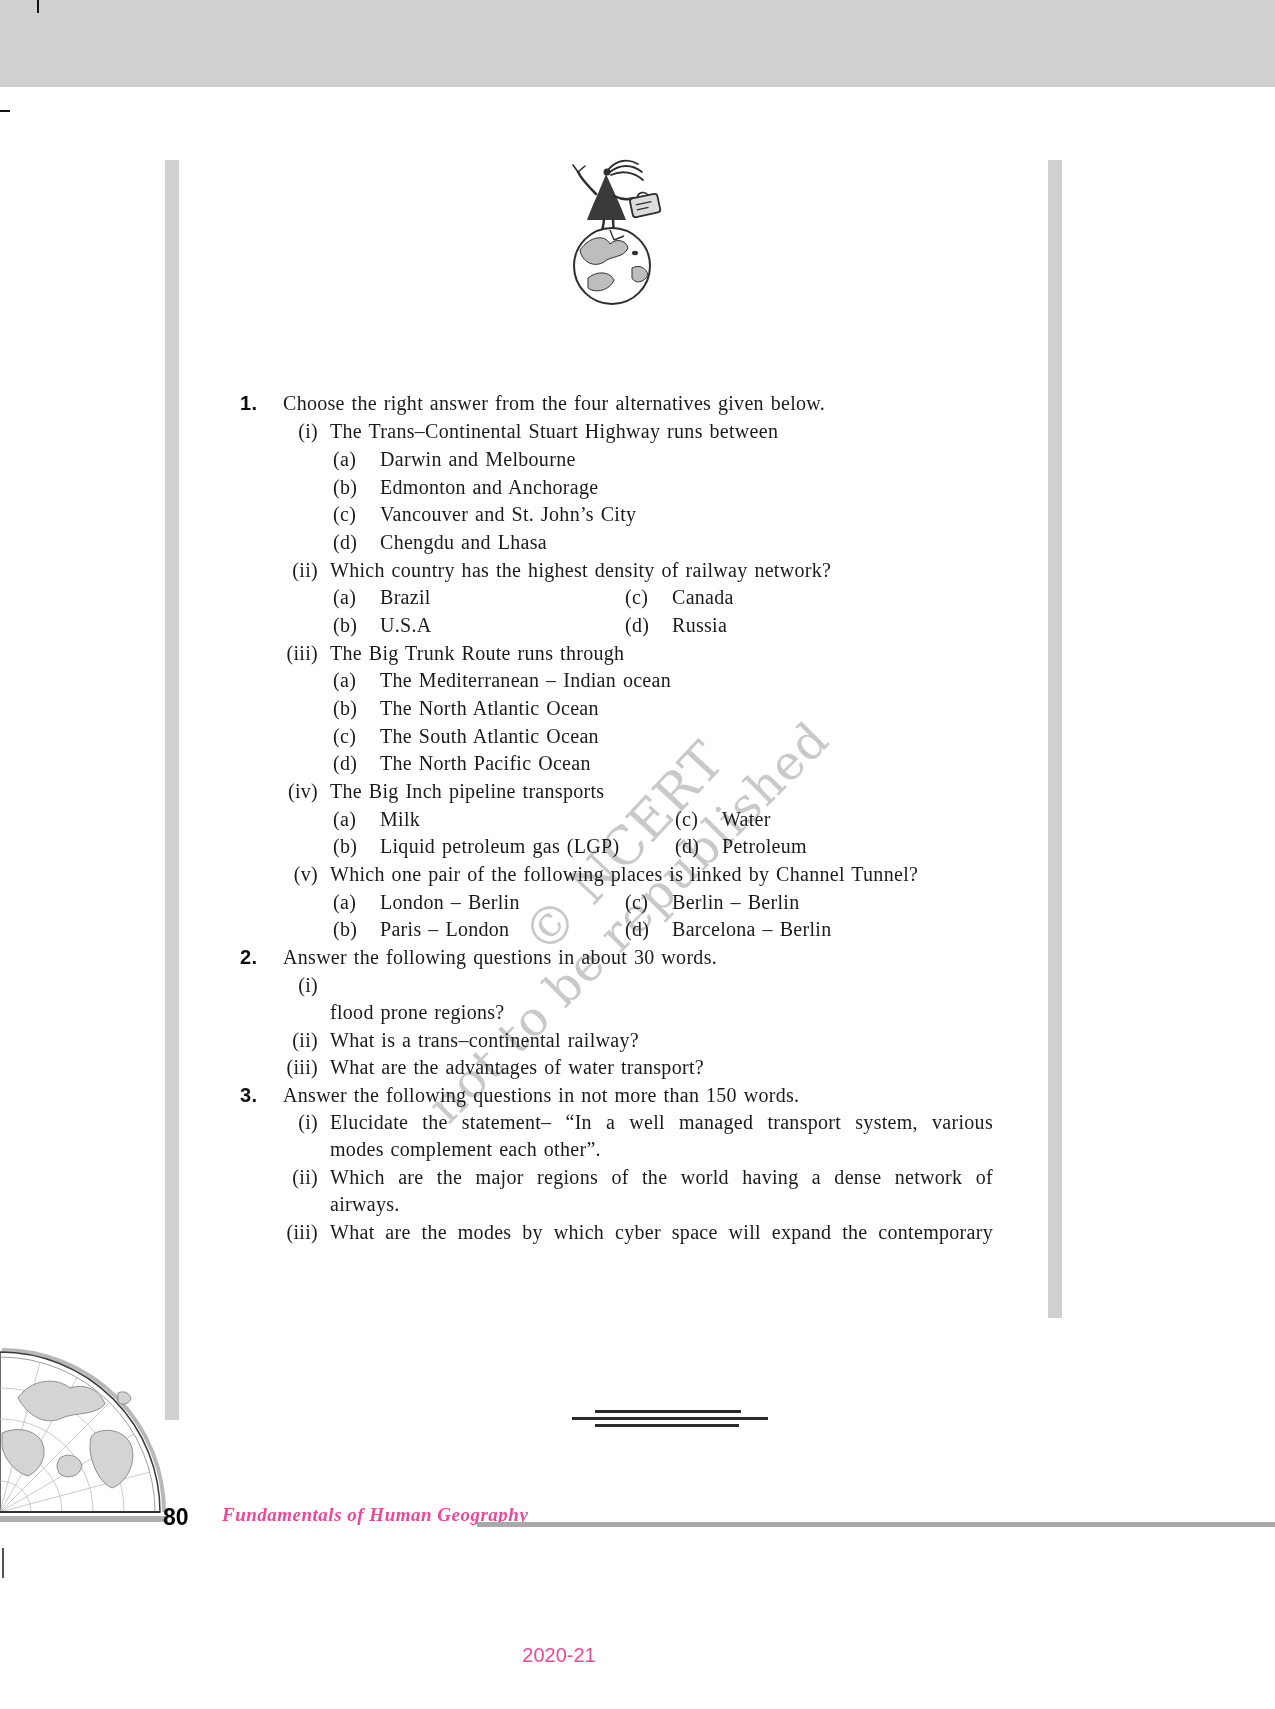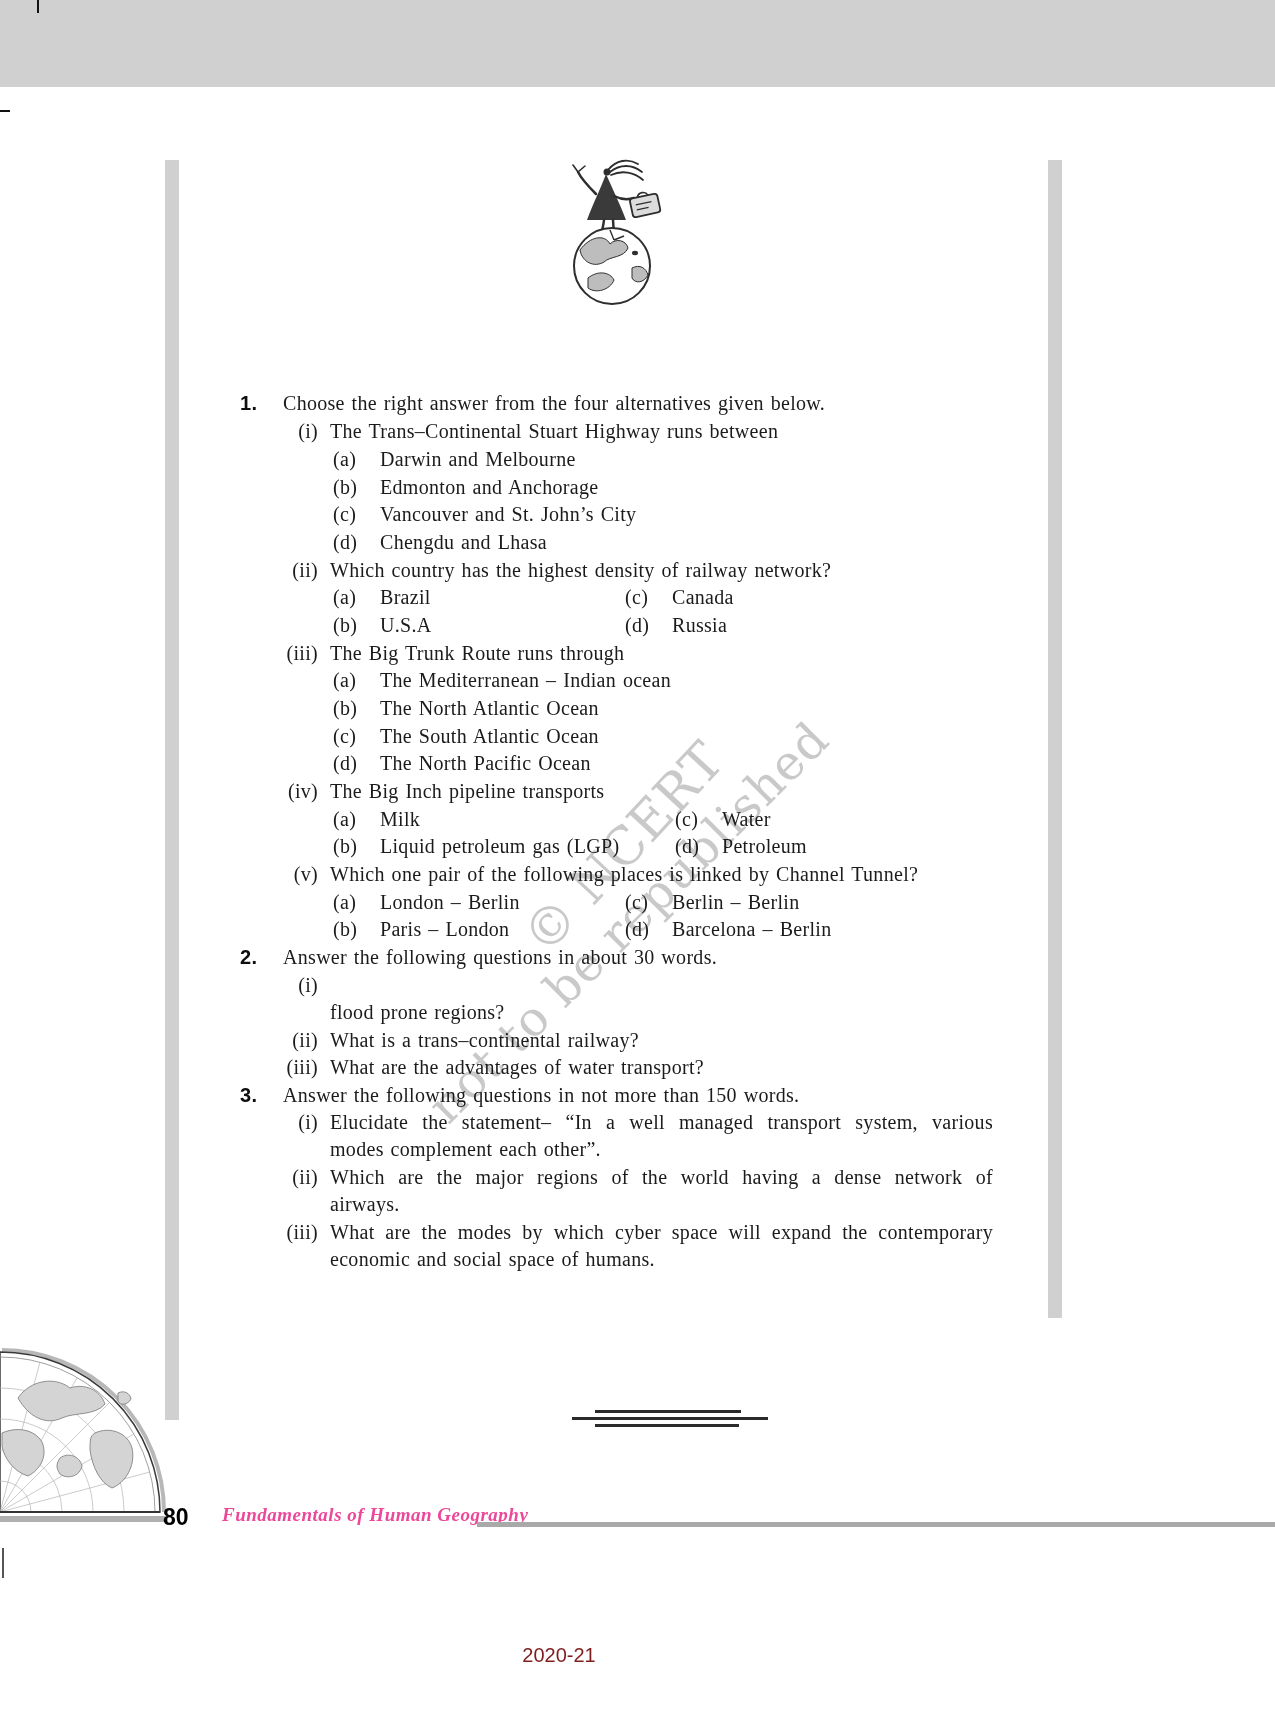--- a/index.html
+++ b/index.html
@@ -42,21 +42,21 @@
   #rule2{left:572px;top:1417px;width:196px;}
   #rule3{left:595px;top:1424px;width:144px;}
   #figsvg{position:absolute;left:550px;top:156px;z-index:2;}
   #mapsvg{position:absolute;left:0;top:1338px;z-index:1;}
   .pageno{position:absolute;left:163px;top:1504px;font-family:"Liberation Sans",sans-serif;
           font-weight:bold;font-size:23px;color:#000;z-index:2;text-align:right;}
   .booktitle{position:absolute;left:222px;top:1504px;font-style:italic;font-weight:bold;
              font-size:19px;color:#ec4899;letter-spacing:0.5px;z-index:2;}
   .footrule{position:absolute;left:477px;top:1522px;width:798px;height:5px;background:#a9a9a9;z-index:2;}
   .year{position:absolute;left:0;top:1644px;width:1118px;text-align:center;
-        font-family:"Liberation Sans",sans-serif;font-size:20px;color:#7f1d1d;z-index:2;}
+        font-family:"Liberation Sans",sans-serif;font-size:20px;color:#ec4899;z-index:2;}
 </style>
 </head>
 <body>
 
 <div id="page">
 
   <div class="band"></div>
   <div class="cropv"></div>
   <div class="croph"></div>
   <div class="cropb"></div>
@@ -224,23 +224,20 @@
   <div class="line" style="top:1164px">
     <span class="sublab">(ii)</span>
     <span class="just">Which are the major regions of the world having a dense network of</span>
   </div>
   <div class="line" style="top:1191px">
     <span class="subtext">airways.</span>
   </div>
   <div class="line" style="top:1219px">
     <span class="sublab">(iii)</span>
     <span class="just">What are the modes by which cyber space will expand the contemporary</span>
-  </div>
-  <div class="line" style="top:1246px">
-    <span class="subtext">economic and social space of humans.</span>
   </div>
 
   <div class="rule" id="rule1"></div>
   <div class="rule" id="rule2"></div>
   <div class="rule" id="rule3"></div>
 
   <svg id="mapsvg" width="175" height="186" viewBox="0 0 175 186">
     <path d="M2,12 A162,162 0 0 1 164,174" fill="none" stroke="#b8b8b8" stroke-width="4"></path>
     <path d="M0,14 A160,160 0 0 1 160,174 L0,174 Z" fill="#ffffff" stroke="#3a3a3a" stroke-width="1.5"></path>
     <path d="M0,19 A155,155 0 0 1 155,174" fill="none" stroke="#888" stroke-width="0.8"></path>

